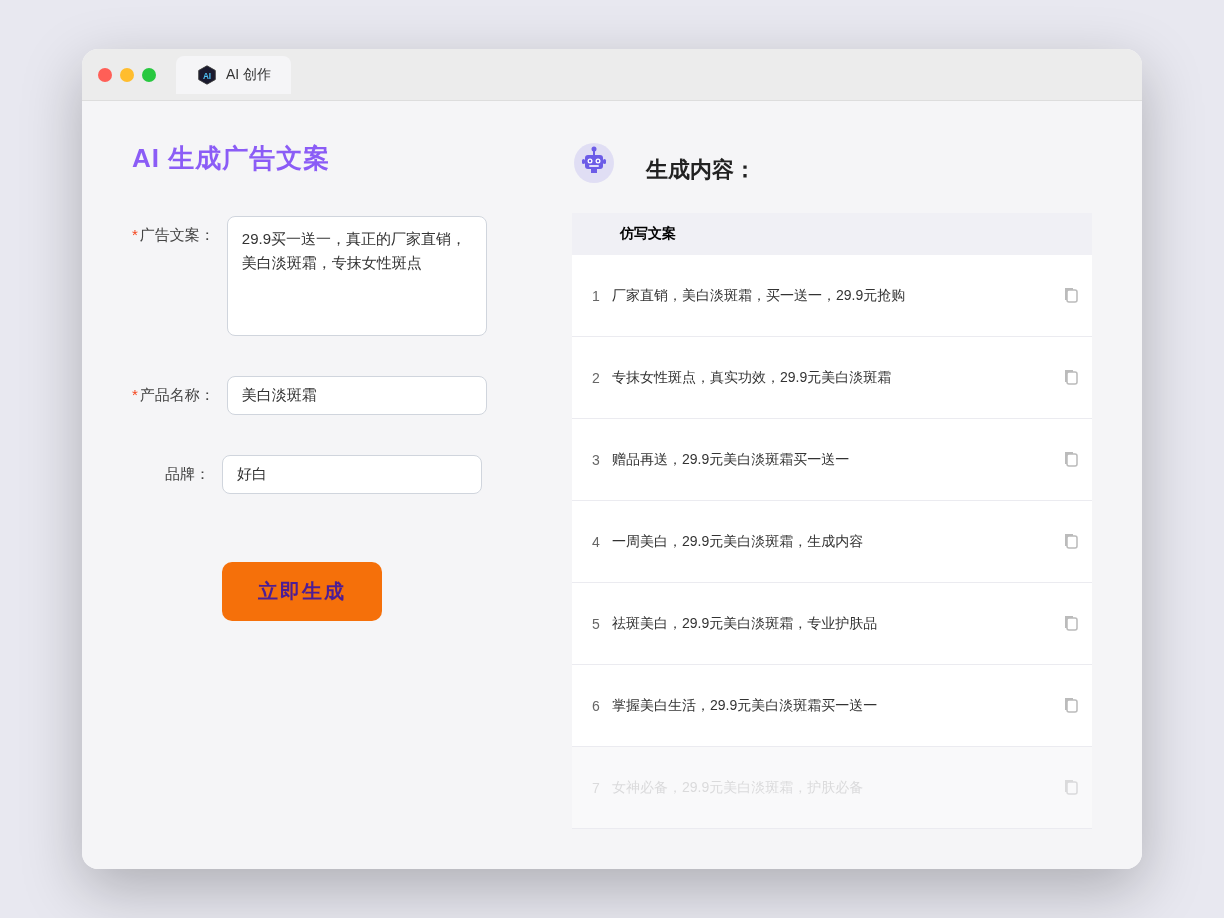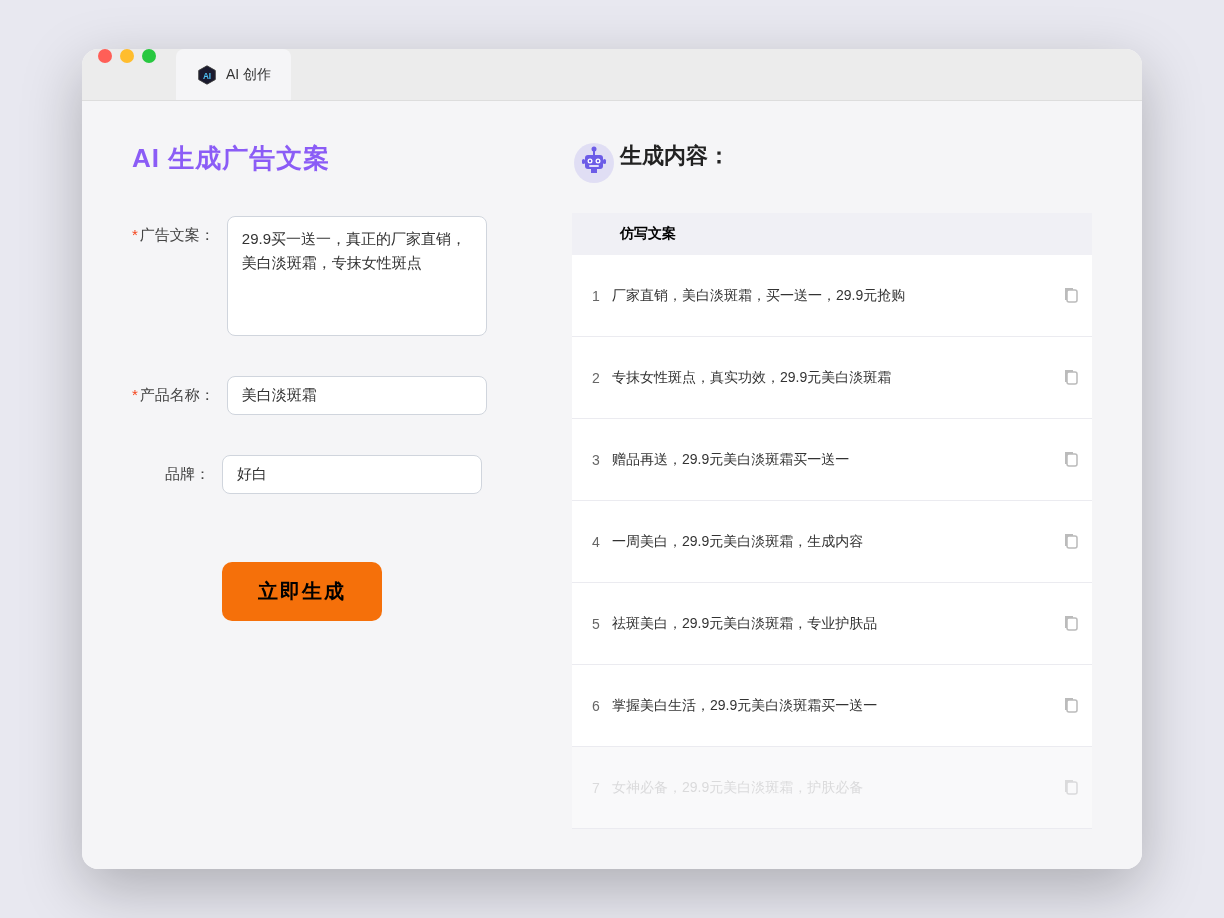--- a/index.html
+++ b/index.html
@@ -19,20 +19,21 @@
       background: #f5f5f7;
       border-radius: 16px;
       box-shadow: 0 20px 60px rgba(0,0,0,0.25);
       overflow: hidden;
     }
 
     .title-bar {
       background: #ececec;
       height: 52px;
       display: flex;
+      align-items: center;
       padding: 0 16px;
       border-bottom: 1px solid #ddd;
     }
 
     .window-controls {
       display: flex;
       gap: 8px;
       margin-right: 20px;
     }
 
@@ -123,41 +124,41 @@
       outline: none;
       resize: none;
       font-family: inherit;
       line-height: 1.6;
     }
 
     .generate-btn {
       margin-top: 40px;
       margin-left: 90px;
       background: #f5700a;
-      color: #000000;
+      color: #4c1d95;
       border: none;
       border-radius: 10px;
       padding: 16px 36px;
       font-size: 20px;
       font-weight: 600;
       cursor: pointer;
       letter-spacing: 2px;
       font-family: inherit;
       transition: background 0.2s;
     }
 
     
     .right-panel {
       flex: 1;
     }
 
     .right-header {
       display: flex;
-      align-items: flex-start;
-      gap: 4px;
+      align-items: flex-end;
+      gap: 30px;
       margin-bottom: 28px;
     }
 
     .robot-icon {
       width: 44px;
       height: 44px;
     }
 
     .right-title {
       font-size: 22px;

